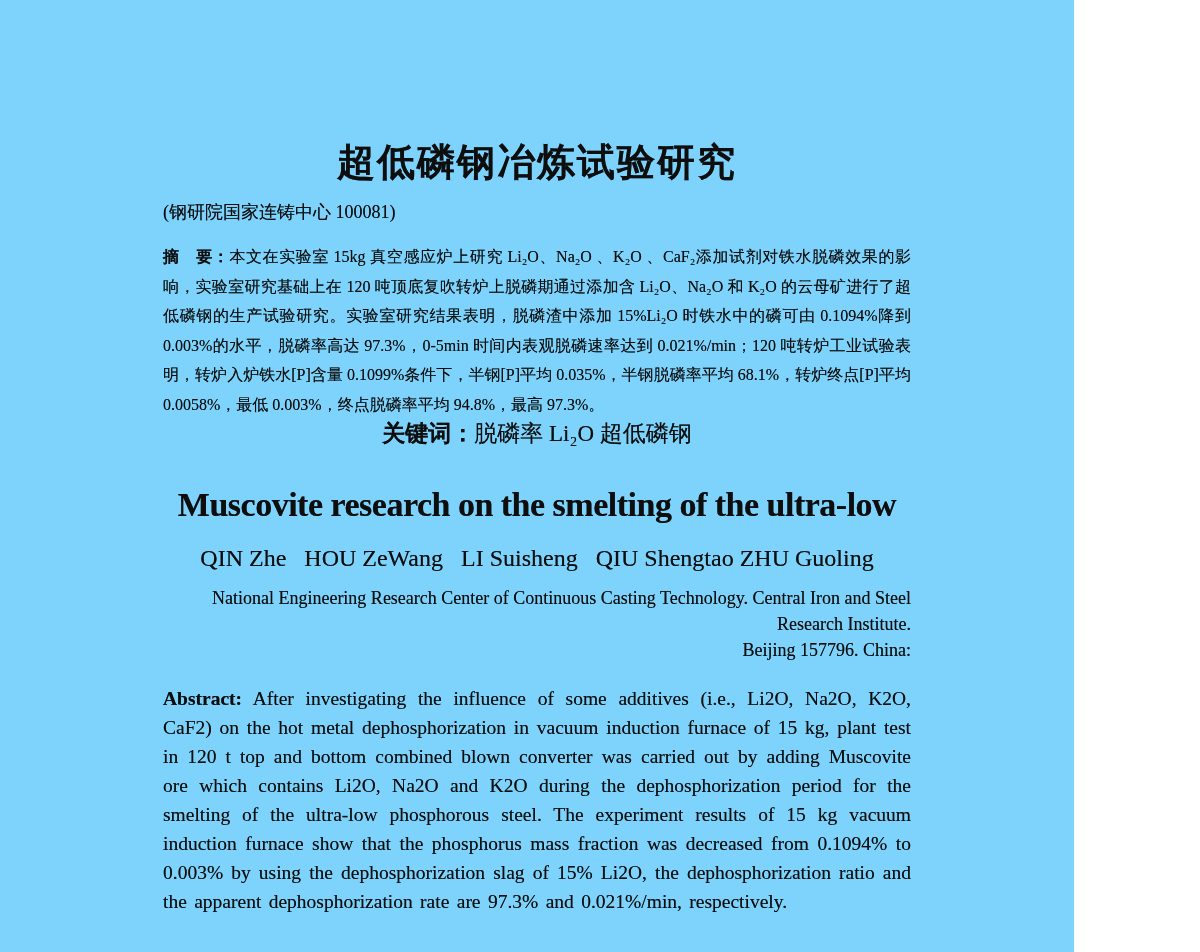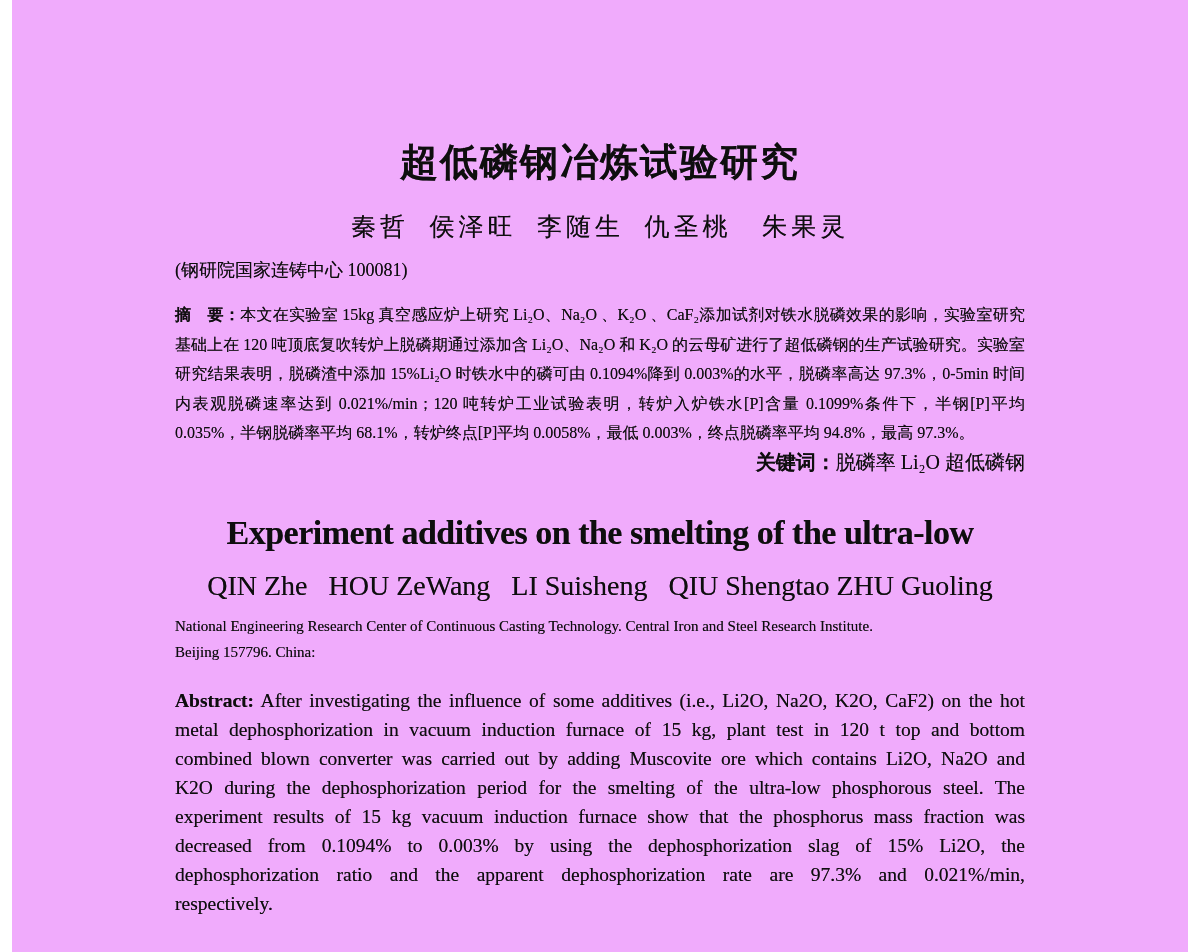--- a/index.html
+++ b/index.html
@@ -2,28 +2,27 @@
 <html><head>
 <meta charset="utf-8">
 <style>
   html, body {
     margin: 0;
     padding: 0;
     background: #ffffff;
   }
   .page {
     position: relative;
-    width: 1176px;
+    width: 1074px;
     height: 952px;
-    background: #f0abfc;
+    background: #7dd3fc;
     overflow: hidden;
     color: #0e0e0e;
     font-family: "Liberation Serif", "DejaVu Serif", serif;
     text-shadow: 0 0 0.4px rgba(0,0,0,0.55);
-    margin-left: 12px;
   }
   .content {
     padding: 0 163px;
   }
   .cn-title {
     margin: 140px 0 0 0;
     font-family: "DejaVu Sans", sans-serif;
     font-weight: 700;
     font-size: 38px;
     line-height: 44px;
@@ -46,74 +45,73 @@
   }
   .cn-abstract {
     margin: 18px 0 0 0;
     font-size: 16px;
     line-height: 29.5px;
     text-align: justify;
     text-justify: inter-ideograph;
   }
   .cn-keywords {
     margin: 0;
-    font-size: 20px;
+    font-size: 23px;
     line-height: 29.5px;
-    text-align: right;
+    text-align: center;
   }
   .label-bold {
     font-weight: 700;
   }
   .en-title {
     margin: 32px 0 0 0;
     font-weight: 700;
     font-size: 34px;
     line-height: 48px;
     text-align: center;
     letter-spacing: -0.5px;
   }
   .en-authors {
     margin-top: 14px;
-    font-size: 28px;
+    font-size: 24px;
     line-height: 30px;
     text-align: center;
     white-space: pre;
   }
   .en-affiliation {
     margin-top: 12px;
-    font-size: 15px;
+    font-size: 18px;
     line-height: 26px;
-    text-align: left;
+    text-align: right;
   }
   .en-abstract {
     margin: 21px 0 0 0;
     font-size: 19.5px;
     line-height: 29px;
     text-align: justify;
     word-spacing: 2.5px;
   }
 </style>
 </head>
 <body>
 
 <div class="page">
   <div class="content">
 
     <h1 class="cn-title">超低磷钢冶炼试验研究</h1>
 
-    <div class="cn-authors">秦哲  侯泽旺  李随生  仇圣桃   朱果灵</div>
 
     <div class="cn-affiliation">(钢研院国家连铸中心 100081)</div>
 
     <p class="cn-abstract"><span class="label-bold">摘　要：</span><span>本文在实验室 15kg 真空感应炉上研究 Li₂O、Na₂O 、K₂O 、CaF₂添加试剂对铁水脱磷效果的影响，实验室研究基础上在 120 吨顶底复吹转炉上脱磷期通过添加含 Li₂O、Na₂O 和 K₂O 的云母矿进行了超低磷钢的生产试验研究。实验室研究结果表明，脱磷渣中添加 15%Li₂O 时铁水中的磷可由 0.1094%降到 0.003%的水平，脱磷率高达 97.3%，0-5min 时间内表观脱磷速率达到 0.021%/min；120 吨转炉工业试验表明，转炉入炉铁水[P]含量 0.1099%条件下，半钢[P]平均 0.035%，半钢脱磷率平均 68.1%，转炉终点[P]平均 0.0058%，最低 0.003%，终点脱磷率平均 94.8%，最高 97.3%。</span></p>
 
     <p class="cn-keywords"><span class="label-bold">关键词：</span><span>脱磷率  Li₂O  超低磷钢</span></p>
 
     <h2 class="en-title">
-      <span style="display:block">Experiment additives on the smelting of the ultra-low</span>
+      <span style="display:block">Muscovite research on the smelting of the ultra-low</span>
     </h2>
 
     <div class="en-authors">QIN Zhe   HOU ZeWang   LI Suisheng   QIU Shengtao ZHU Guoling</div>
 
     <div class="en-affiliation">
       <span style="display:block">National Engineering Research Center of Continuous Casting Technology. Central Iron and Steel Research Institute.</span>
       <span style="display:block">Beijing 157796. China:</span>
     </div>
 
     <p class="en-abstract"><span class="label-bold">Abstract:</span> <span>After investigating the influence of some additives (i.e., Li2O, Na2O, K2O, CaF2) on the hot metal dephosphorization in vacuum induction furnace of 15 kg, plant test in 120 t top and bottom combined blown converter was carried out by adding Muscovite ore which contains Li2O, Na2O and K2O during the dephosphorization period for the smelting of the ultra-low phosphorous steel. The experiment results of 15 kg vacuum induction furnace show that the phosphorus mass fraction was decreased from 0.1094% to 0.003% by using the dephosphorization slag of 15% Li2O, the dephosphorization ratio and the apparent dephosphorization rate are 97.3% and 0.021%/min, respectively.</span></p>

